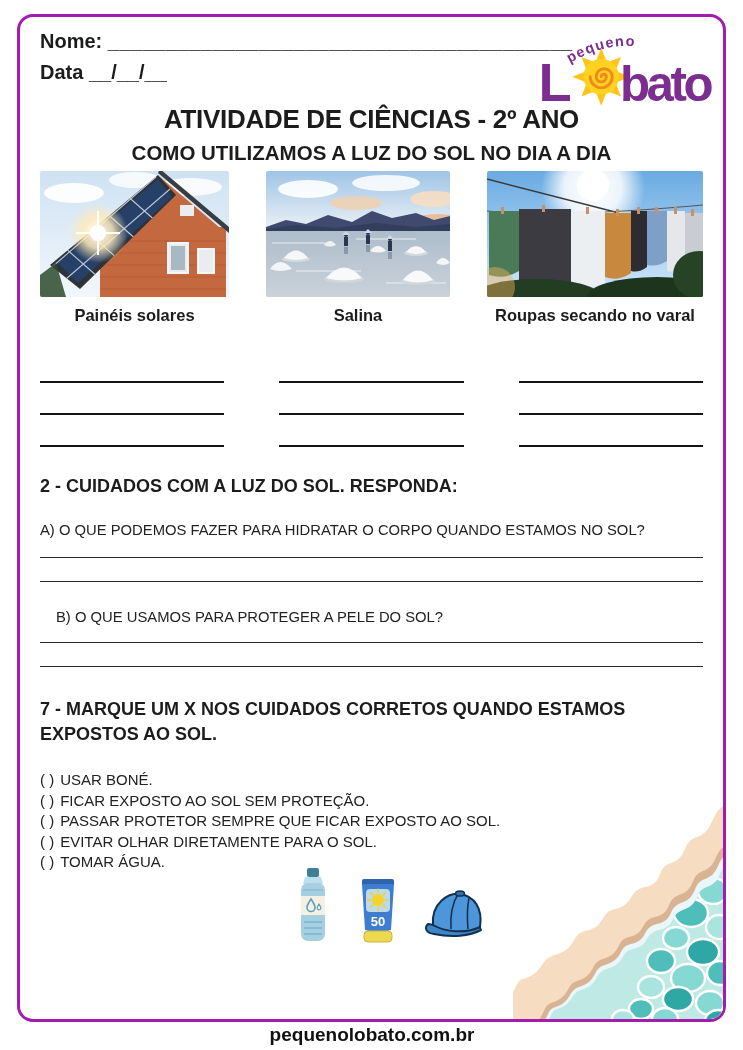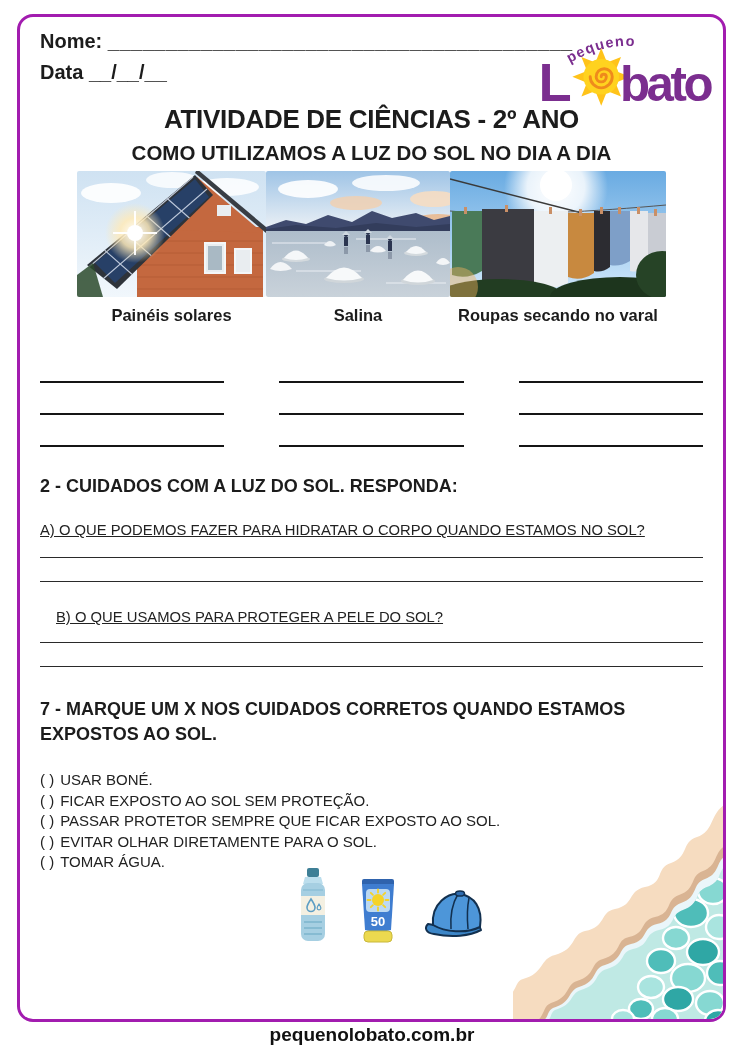--- a/index.html
+++ b/index.html
@@ -8,29 +8,29 @@
   .frame{position:absolute;left:17px;top:14px;width:709px;height:1008px;box-sizing:border-box;
          border:3px solid #a21caf;border-radius:16px;overflow:hidden;background:#fff;}
   .content{position:relative;padding:12px 20px 0 20px;height:100%;box-sizing:border-box;}
   .name-row{font-size:20px;line-height:24px;font-weight:bold;white-space:nowrap;overflow:hidden;}
   .blank{font-weight:bold;letter-spacing:.5px;}
   .date-row{margin-top:7px;font-size:20px;line-height:24px;font-weight:bold;}
   .logo{position:absolute;top:6px;right:8px;width:180px;height:94px;}
   h1.title{margin:20px 0 0 0;text-align:center;font-size:26px;line-height:30px;font-weight:bold;letter-spacing:-.3px;}
   h2.subtitle{margin:7px 0 0 0;text-align:center;font-size:20.5px;line-height:24px;font-weight:bold;}
   .q-prompt{margin:30px 0 0 0;font-size:17.5px;line-height:25.5px;font-weight:bold;max-width:652px;}
-  .figs{margin-top:6px;display:flex;justify-content:center;width:663px;}
+  .figs{margin-top:6px;display:flex;justify-content:space-between;width:663px;}
   .figs figure{margin:0;display:flex;flex-direction:column;}
   .figs svg.photo{display:block;border-radius:2px;}
   .figs figcaption{margin-top:8px;text-align:center;font-size:16.5px;line-height:20px;font-weight:bold;}
   .ans-row{margin-top:26px;display:flex;justify-content:space-between;width:663px;}
   .ans-col{display:flex;flex-direction:column;}
   .wline{height:30px;border-bottom:2.5px solid #151515;}
   .q2-head{margin:28px 0 0 0;font-size:18px;line-height:22px;font-weight:bold;}
-  .sub-label{margin:25px 0 0 0;font-size:14.8px;line-height:17px;font-weight:400;color:#222;text-decoration:underline;}
+  .sub-label{margin:25px 0 0 0;font-size:14.8px;line-height:17px;font-weight:400;color:#222;}
   .sub-label.b{margin-top:27px;margin-left:16px;}
   .long-line{margin-top:18px;height:0;border-bottom:1.8px solid #2a2a2a;width:663px;}
   .long-line.gap2{margin-top:23px;}
   .long-line.first-b{margin-top:16px;}
   .q3-head{margin:30px 0 0 0;font-size:18px;line-height:25px;font-weight:bold;max-width:680px;}
   .opts{margin-top:23px;}
   .opt{font-size:15px;line-height:20.5px;font-weight:400;color:#222;display:flex;}
   .opt .box{margin-right:6px;white-space:pre;}
   .icons-row{margin-top:-6px;display:flex;align-items:flex-end;justify-content:center;gap:16px;
              width:460px;margin-left:120px;position:relative;z-index:2;}

